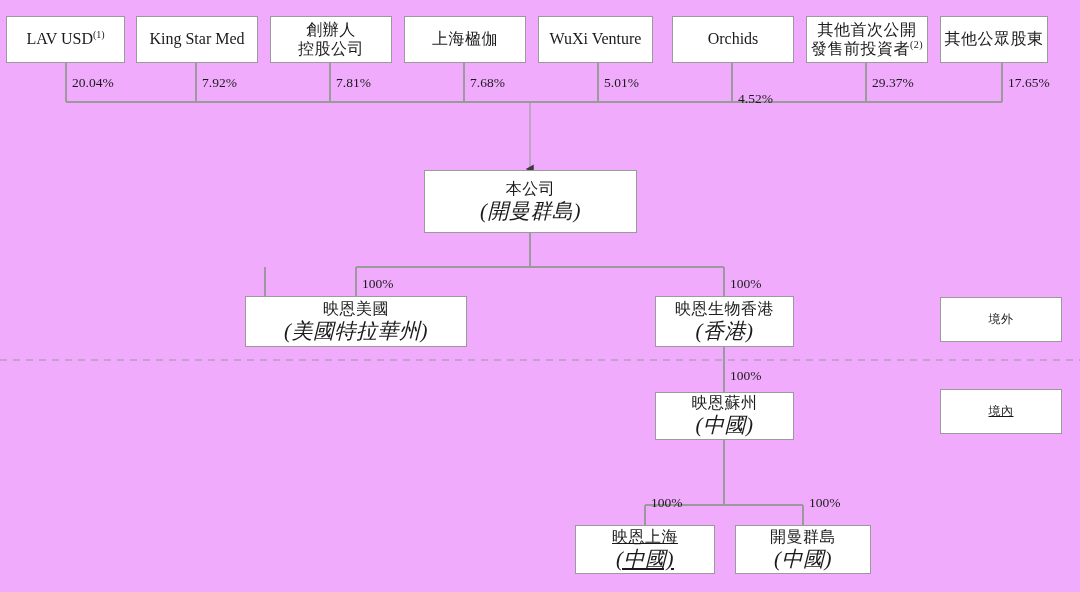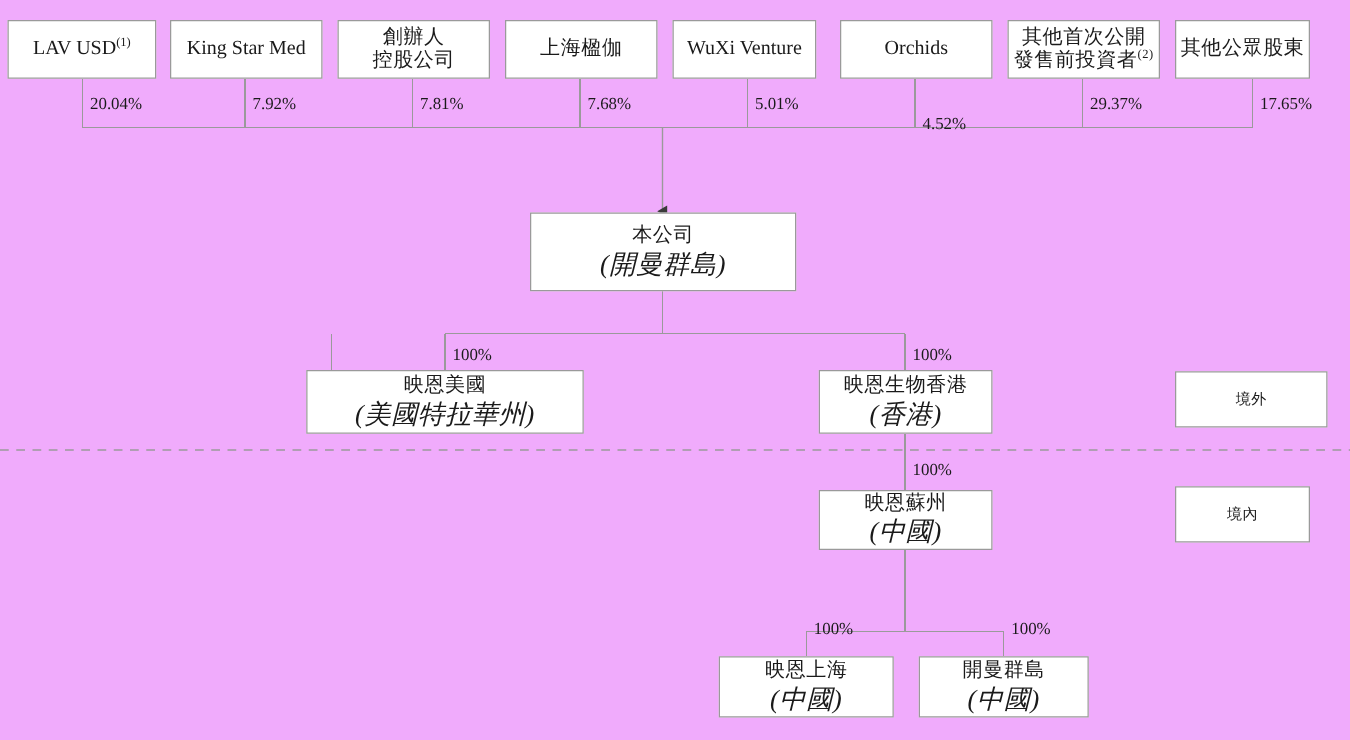--- a/index.html
+++ b/index.html
@@ -170,25 +170,25 @@
 
   <div class="pct" style="left:730px; top:368px;">100%</div>
   <div class="node cjk" style="left:655px; top:392px; width:139px; height:48px;">
     <div class="line1">映恩蘇州</div>
     <div class="line2">(中國)</div>
   </div>
 
   <div class="pct" style="left:651px; top:495px;">100%</div>
   <div class="pct" style="left:809px; top:495px;">100%</div>
 
-  <div class="node cjk" style="left:575px; top:525px; width:140px; height:49px;">
+  <div class="node cjk" style="left:575px; top:525px; width:140px; height:49px;text-decoration:underline;">
     <div class="line1">映恩上海</div>
     <div class="line2">(中國)</div>
   </div>
   <div class="node cjk" style="left:735px; top:525px; width:136px; height:49px;">
     <div class="line1">開曼群島</div>
     <div class="line2">(中國)</div>
   </div>
 
   <div class="region-label" style="left:940px; top:297px; width:122px; height:45px;">境外</div>
-  <div class="region-label" style="left:940px; top:389px; width:108px; height:45px;">境內</div>
+  <div class="region-label" style="left:940px; top:389px; width:122px; height:45px;text-decoration:underline;">境內</div>
 
 </div>
 
 </body></html>

